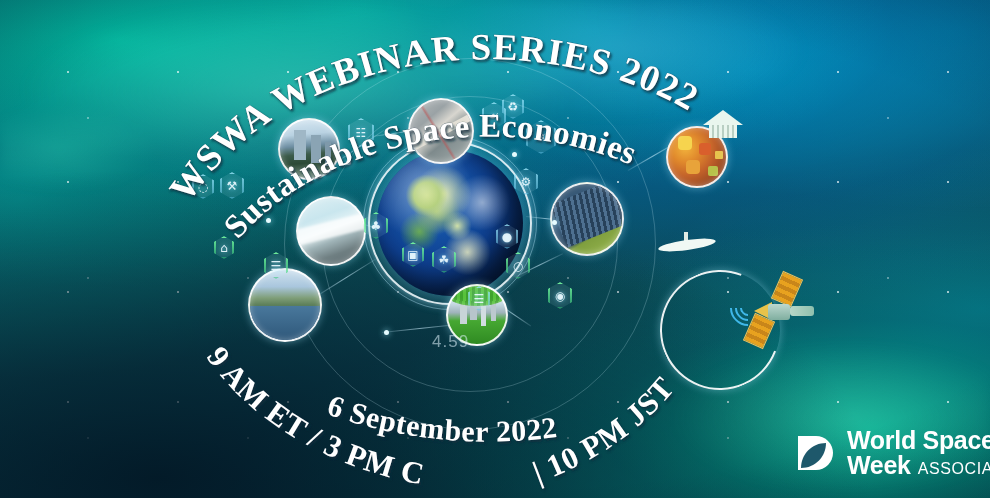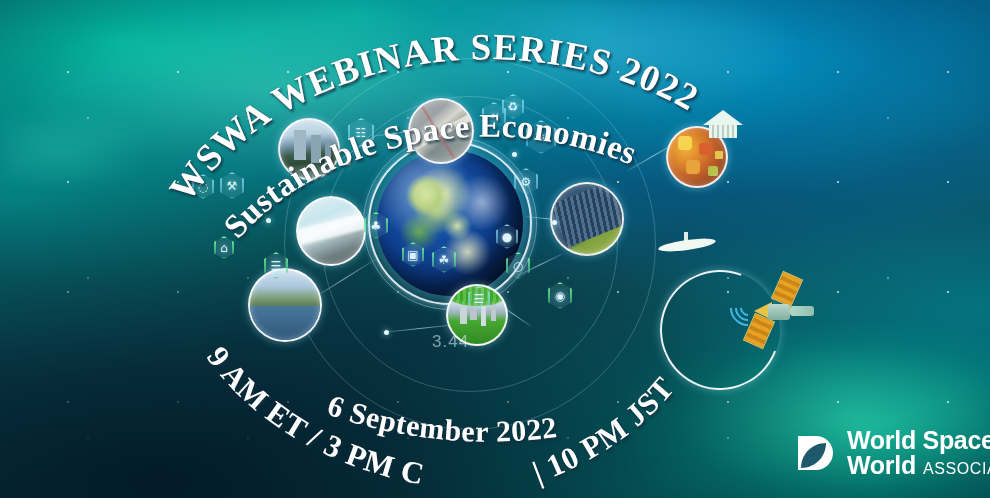--- a/index.html
+++ b/index.html
@@ -295,21 +295,21 @@
     <div class="hexicon" style="left:24px;top:76px;width:24px;height:27px;">
         <span>⚒</span>
       </div>
 
     <div class="node" style="left:150px;top:64px;"></div>
     <div class="node" style="left:316px;top:56px;"></div>
     <div class="node" style="left:188px;top:234px;"></div>
     <div class="node" style="left:356px;top:124px;"></div>
     <div class="node" style="left:70px;top:122px;"></div>
 
-    <div class="eight-label">3.44</div>
+    <div class="eight-label">4.59</div>
   </div>
 
   <div class="ground-station">
     <div class="gs-roof"></div>
     <div class="gs-base"></div>
   </div>
   <div class="antenna">
     <div class="ant-mast"></div>
     <div class="ant-dish"></div>
   </div>
@@ -361,19 +361,19 @@
   <div class="logo">
     <div class="logo-mark">
       <svg width="46" height="46" viewBox="0 0 46 46">
         <path d="M6,6 H24 A17,17 0 1 1 24,40 H6 Z" fill="#ffffff"></path>
         <path d="M9,38 C9,24 20,13 34,13 C34,27 23,38 9,38 Z" fill="#0b4a5e" opacity="0.92"></path>
       </svg>
     </div>
     <div class="logo-wsw-text">
       <div class="lw-row1">World Space</div>
       <div class="lw-row2">
-        <span>World</span>
+        <span>Week</span>
         <span class="lw-assoc">ASSOCIATION</span>
       </div>
     </div>
   </div>
 
 </div>
 
 </body></html>

